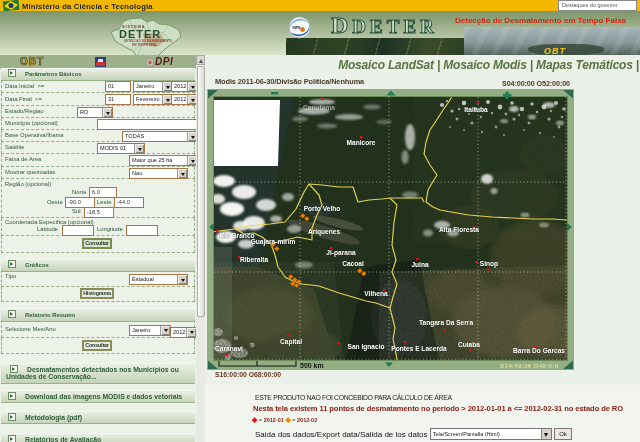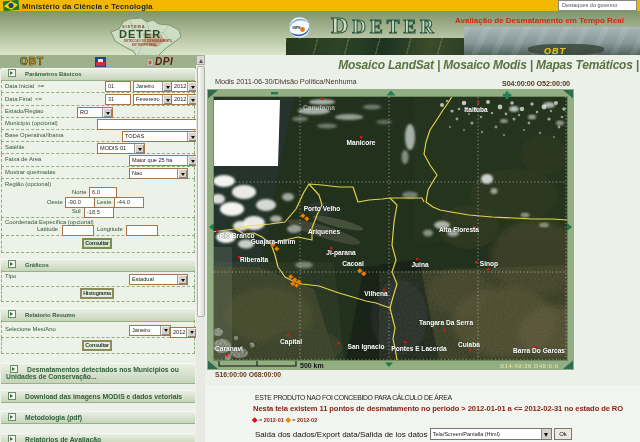--- a/index.html
+++ b/index.html
@@ -37,21 +37,21 @@
 .sel .ar{position:absolute;right:0;top:0;width:9px;height:9px;background:#d6d2ca;border-left:1px solid #999;box-shadow:inset 1px 1px 0 #f2f0ea,inset -1px -1px 0 #8a8a82;}
 .sel .ar:after{content:"";position:absolute;left:2.5px;top:3.5px;border-top:3px solid #111;border-left:2px solid transparent;border-right:2px solid transparent;}
 .btn{position:absolute;background:#d7e4cd;border:2px solid #7c8c52;font-size:5.4px;font-weight:bold;color:#223c28;text-align:center;letter-spacing:-0.2px;overflow:hidden;}
 .btng{position:absolute;background:#e8ebdf;border:2px solid #8c8c5a;font-size:5.4px;font-weight:bold;color:#223c28;text-align:center;letter-spacing:-0.2px;overflow:hidden;}
 
 #sbtrack{left:196px;top:55px;width:9px;height:387px;background:#e7e9e2;}
 #sbup{left:196px;top:55px;width:9px;height:10px;background:#d8dad2;border:1px solid #aaa;box-sizing:border-box;}
 #sbup:after{content:"";position:absolute;left:1.5px;top:3px;border-bottom:4px solid #555;border-left:2.5px solid transparent;border-right:2.5px solid transparent;}
 #sbthumb{left:196.5px;top:66px;width:8px;height:251px;background:linear-gradient(90deg,#fbfbfa,#d9dbd3);border:1px solid #b0b2aa;border-radius:2px;box-sizing:border-box;}
 
-#maphdr1{left:215px;top:76.5px;font-size:7.4px;font-weight:normal;color:#46392c;letter-spacing:-0.1px;}
+#maphdr1{left:215px;top:76.5px;font-size:7.4px;font-weight:bold;color:#46392c;letter-spacing:-0.1px;}
 #maphdr2{right:70px;top:79px;font-size:7.2px;font-weight:bold;color:#553a20;letter-spacing:-0.1px;}
 
 #frame{left:207px;top:89px;width:367px;height:281px;background:#93ae82;}
 #mapimg{position:absolute;left:7px;top:8px;width:353px;height:263px;}
 
 #coordbl{left:215px;top:371px;font-size:6.8px;font-weight:bold;color:#6a3a20;}
 #este{left:255px;top:393.5px;font-size:6.9px;letter-spacing:-0.35px;color:#222;}
 #nesta{left:253px;top:403.5px;font-size:7.6px;font-weight:bold;color:#8a2418;white-space:nowrap;letter-spacing:-0.1px;}
 #legend{left:252px;top:416px;font-size:5.5px;font-weight:bold;color:#8a2418;}
 #saida{left:255px;top:428px;font-size:8px;color:#111;}
@@ -81,21 +81,21 @@
  <div style="position:absolute;left:528px;top:33px;width:76px;height:11px;background:#39493c;border-radius:40%;opacity:0.85;"></div>
     <div id="obtgold">OBT</div>
  <svg style="position:absolute;left:287px;top:4px" width="25" height="25" viewBox="0 0 25 25">
   <circle cx="12.5" cy="12.5" r="10.5" fill="#f6f9fa" stroke="#9ab0bc" stroke-width="0.6"></circle>
   <path d="M2.5,16 C5,20.5 11,22.5 16,20.5 C21,18.5 23.5,13.5 22,9 C23,13 20,17.5 15.5,19 C10.5,20.5 4.5,19 2.5,16 Z" fill="#2a64b0"></path>
   <path d="M22,9 C20,4.5 14,2.5 9,4.5 C4,6.5 1.5,11.5 3,16 C2,12 5,7.5 9.5,6 C14.5,4.5 20.5,6 22,9 Z" fill="#3a74c0" opacity="0.6"></path>
   <circle cx="15.5" cy="14.5" r="2.4" fill="#e07818"></circle>
   <text x="5.5" y="14" font-size="3.4" fill="#223" font-weight="bold">INPE</text>
  </svg>
  <div id="deterbig">D<span style="font-size:19px;">DETER</span></div>
- <div id="redtxt">Avaliação de Desmatamento em Tempo Real</div>
+ <div id="redtxt">Detecção de Desmatamento em Tempo Faixa</div>
 </div>
 <div class="abs" id="menustrip">
     <div class="m">Mosaico LandSat | Mosaico Modis | Mapas Temáticos |</div>
   </div>
 <div class="abs" id="sidebar">
  <div id="sbhead">
    <div class="obt">OBT</div>
    <svg style="position:absolute;left:95px;top:2px" width="11" height="10">
         <rect width="11" height="10" fill="#2a3c8c"></rect>
         <rect x="1" y="5" width="9" height="4" fill="#cc3333"></rect>

